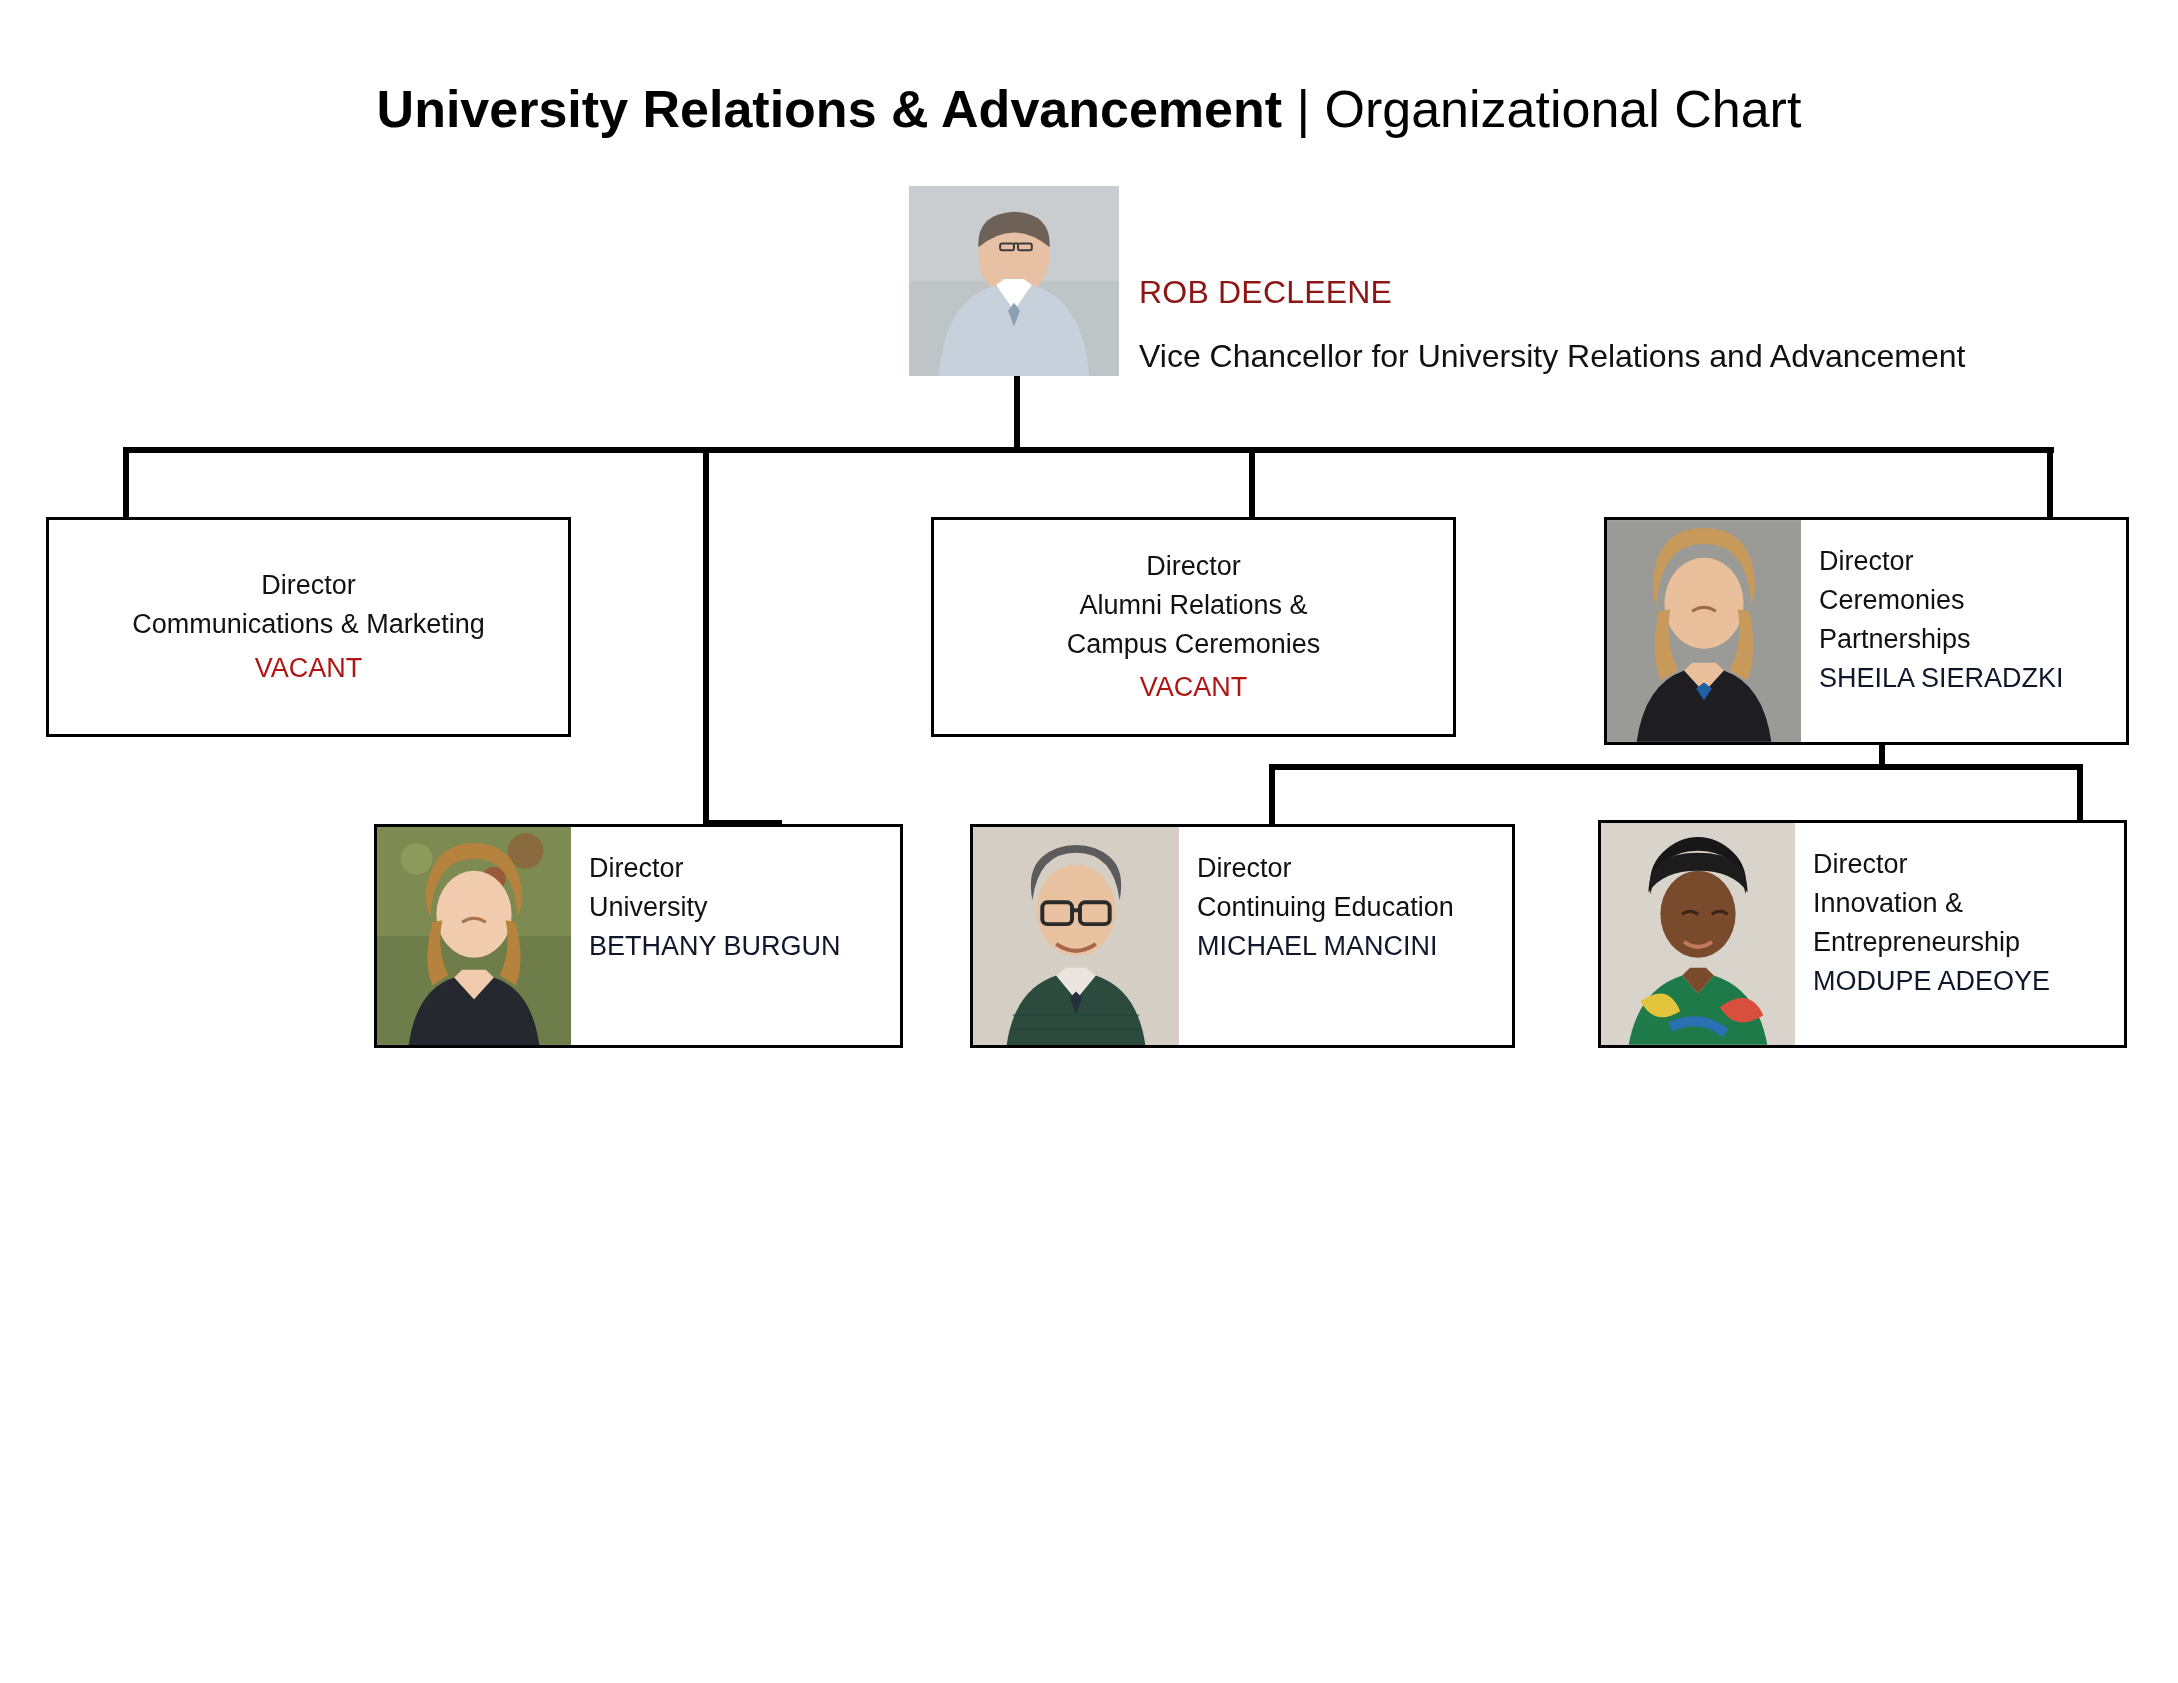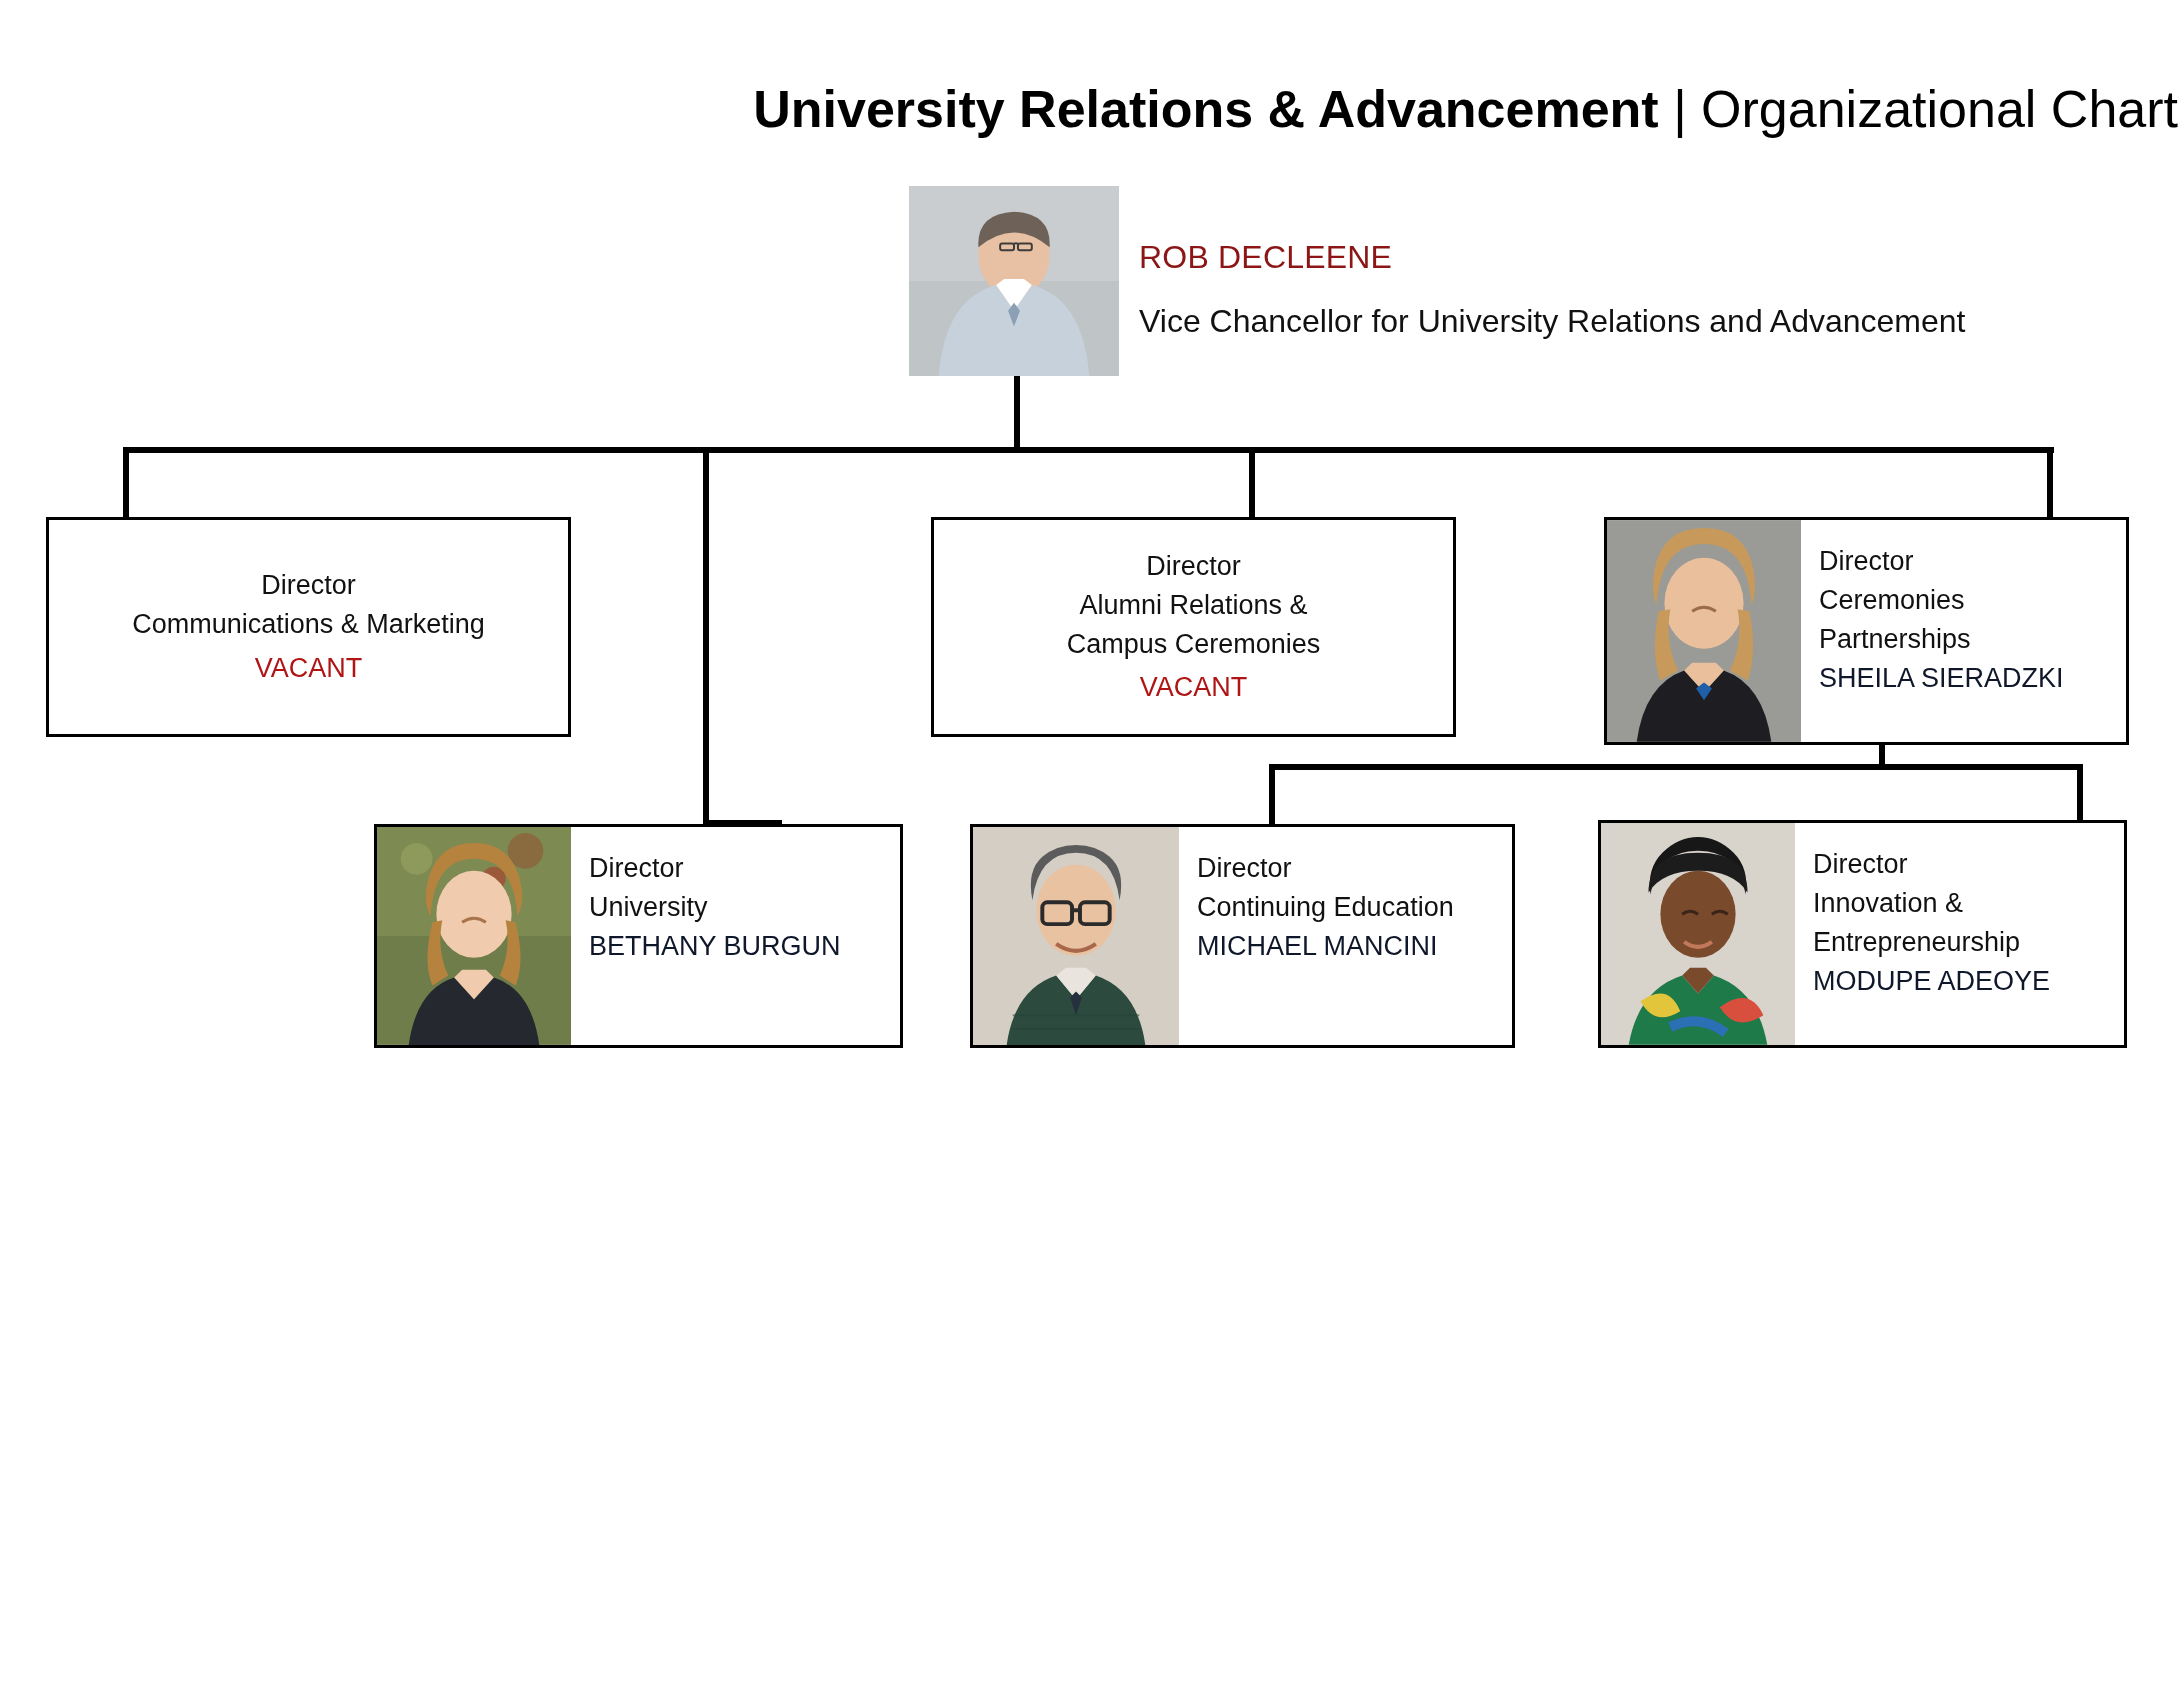--- a/index.html
+++ b/index.html
@@ -15,39 +15,39 @@
     color: #000000;
     overflow: hidden;
   }
 
   
   #chart-title {
     position: absolute;
     left: 0;
     top: 81px;
     width: 2178px;
-    text-align: right;
+    text-align: center;
     font-size: 52px;
     line-height: 1.1;
     white-space: nowrap;
   }
   #chart-title .title-bold {
     font-weight: bold;
   }
   #chart-title .title-light {
     font-weight: normal;
   }
 
   
   #root-node {
     position: absolute;
     left: 909px;
     top: 186px;
     display: flex;
-    align-items: center;
+    align-items: flex-end;
   }
   .photo {
     display: block;
     background: #cfcfcf;
     position: relative;
     overflow: hidden;
     flex: none;
   }
   .photo svg { display: block; }
 

